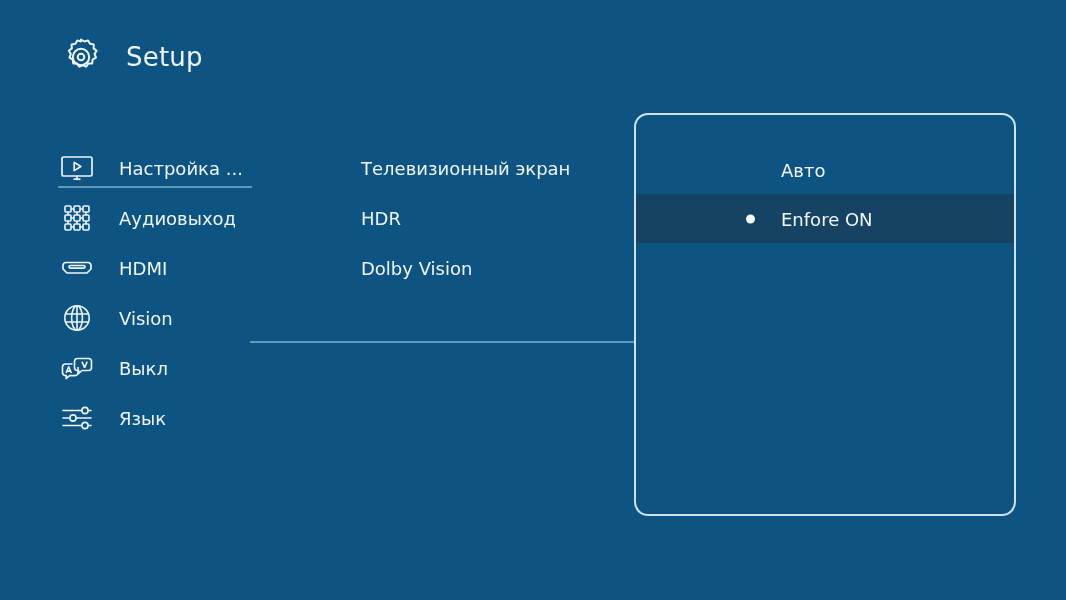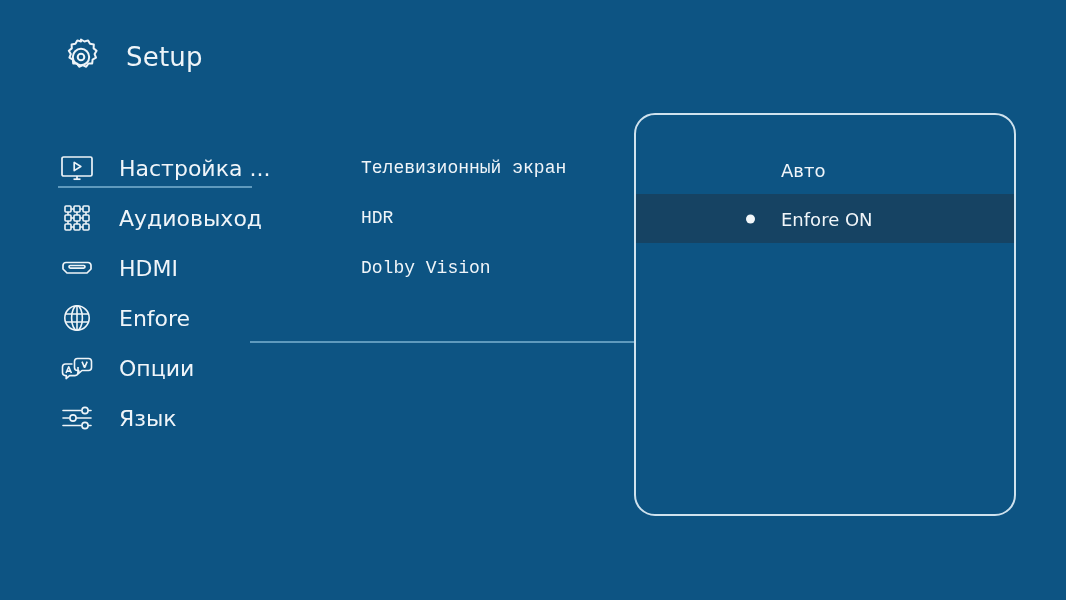--- a/index.html
+++ b/index.html
@@ -41,38 +41,37 @@
     display:flex; align-items:center;
   }
   .side-ico {
     width:38px; height:30px;
     display:flex; align-items:center; justify-content:center;
     flex:0 0 38px;
   }
   .side-ico svg { display:block; }
   .side-label {
     margin-left:23px;
-    font-size:22px;
+    font-size:18px;
     color:#f0f5f9;
     white-space:nowrap;
   }
   .side-divider {
     position:absolute;
     left:58px; top:186px;
     width:194px; height:2px;
     background:#6fa7c8;
     opacity:.85;
   }
 
   
   .midcol {
     position:absolute;
     left:361px; top:143px;
     width:265px;
-    font-family:Liberation Mono, monospace;
   }
   .mid-item {
     height:50px;
     display:flex; align-items:center;
     font-size:18px;
     color:#f0f5f9;
     white-space:nowrap;
   }
   .mid-divider {
     position:absolute;
@@ -81,21 +80,21 @@
     background:#6fa7c8;
     opacity:.85;
   }
 
   
   .panel {
     position:absolute;
     left:634px; top:113px;
     width:382px; height:403px;
     border:2px solid #cfe2ee;
-    border-radius:21px;
+    border-radius:14px;
     overflow:hidden;
   }
   .opt-row {
     position:relative;
     height:49px;
     display:flex; align-items:center;
   }
   .opt-row.selected { background:#164363;padding-left:9px; }
   .opt-bullet {
     position:absolute;
@@ -175,33 +174,33 @@
     </div>
 
     <div class="side-item">
       <span class="side-ico">
         <svg viewBox="0 0 30 30" width="30" height="30" fill="none" stroke="#eef4f8" stroke-width="1.6">
           <circle cx="15" cy="15" r="12.2"></circle>
           <ellipse cx="15" cy="15" rx="5.4" ry="12.2"></ellipse>
           <path d="M3.3 11h23.4 M3.3 19h23.4 M15 2.8v24.4"></path>
         </svg>
       </span>
-      <span class="side-label">Enfore</span>
+      <span class="side-label">Vision</span>
     </div>
 
     <div class="side-item">
       <span class="side-ico">
         <svg viewBox="0 0 34 28" width="34" height="28" fill="none" stroke="#eef4f8" stroke-width="1.6" stroke-linejoin="round">
           <path d="M17.5 4.5 h11 a3 3 0 0 1 3 3 v6 a3 3 0 0 1 -3 3 h-6.5 l-3.6 3.1 0.3 -3.1 h-1.2 a3 3 0 0 1 -3 -3 v-6 a3 3 0 0 1 3 -3 z"></path>
           <path d="M12.5 10 h-7 a3 3 0 0 0 -3 3 v5.6 a3 3 0 0 0 3 3 h0.9 l-0.3 3.0 3.5 -3.0 h5.4 a3 3 0 0 0 3 -3 v-5.6"></path>
           <path d="M6.0 19 l2.7 -6.2 2.7 6.2 M6.9 17.1 h3.6"></path>
           <path d="M22 7.6 l2.6 6.0 M27.2 7.6 l-2.6 6.0 M22.9 11.8 h3.4"></path>
         </svg>
       </span>
-      <span class="side-label">Опции</span>
+      <span class="side-label">Выкл</span>
     </div>
 
 
     <div class="side-item">
       <span class="side-ico">
         <svg viewBox="0 0 32 26" width="32" height="26" fill="none" stroke="#eef4f8" stroke-width="1.6" stroke-linecap="round">
           <path d="M2 5.5 h18"></path>
             <circle cx="24" cy="5.5" r="3.1"></circle>
             <path d="M27.5 5.5 h2.5"></path>
           <path d="M2 13 h6"></path>

